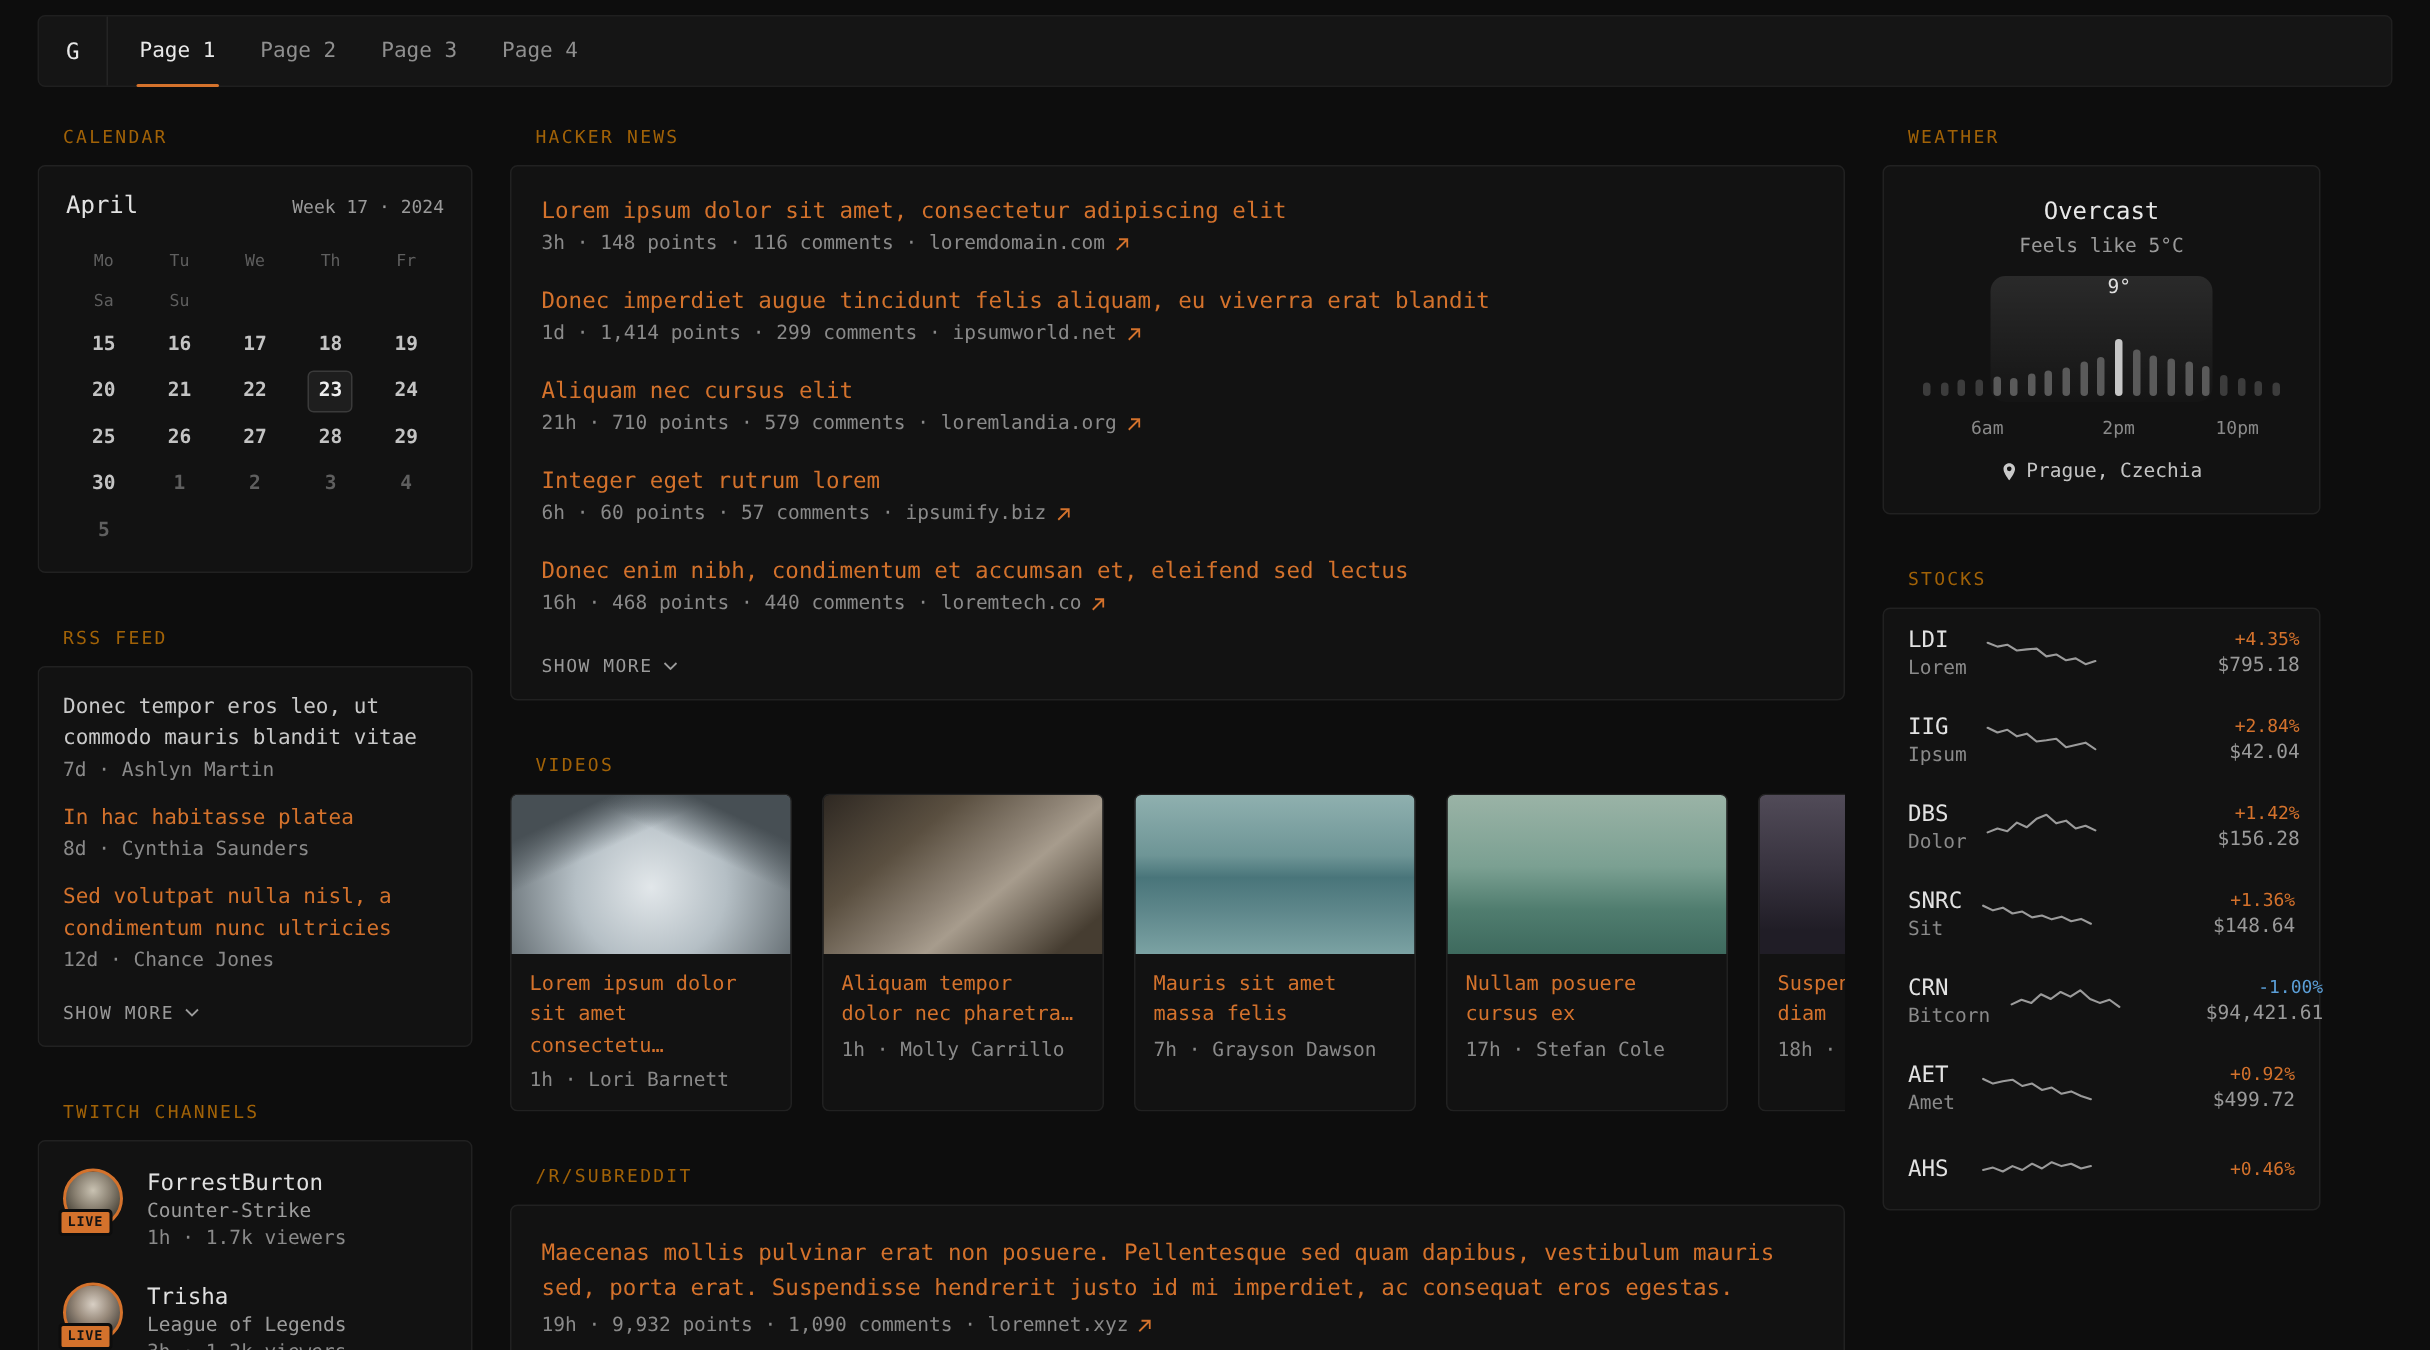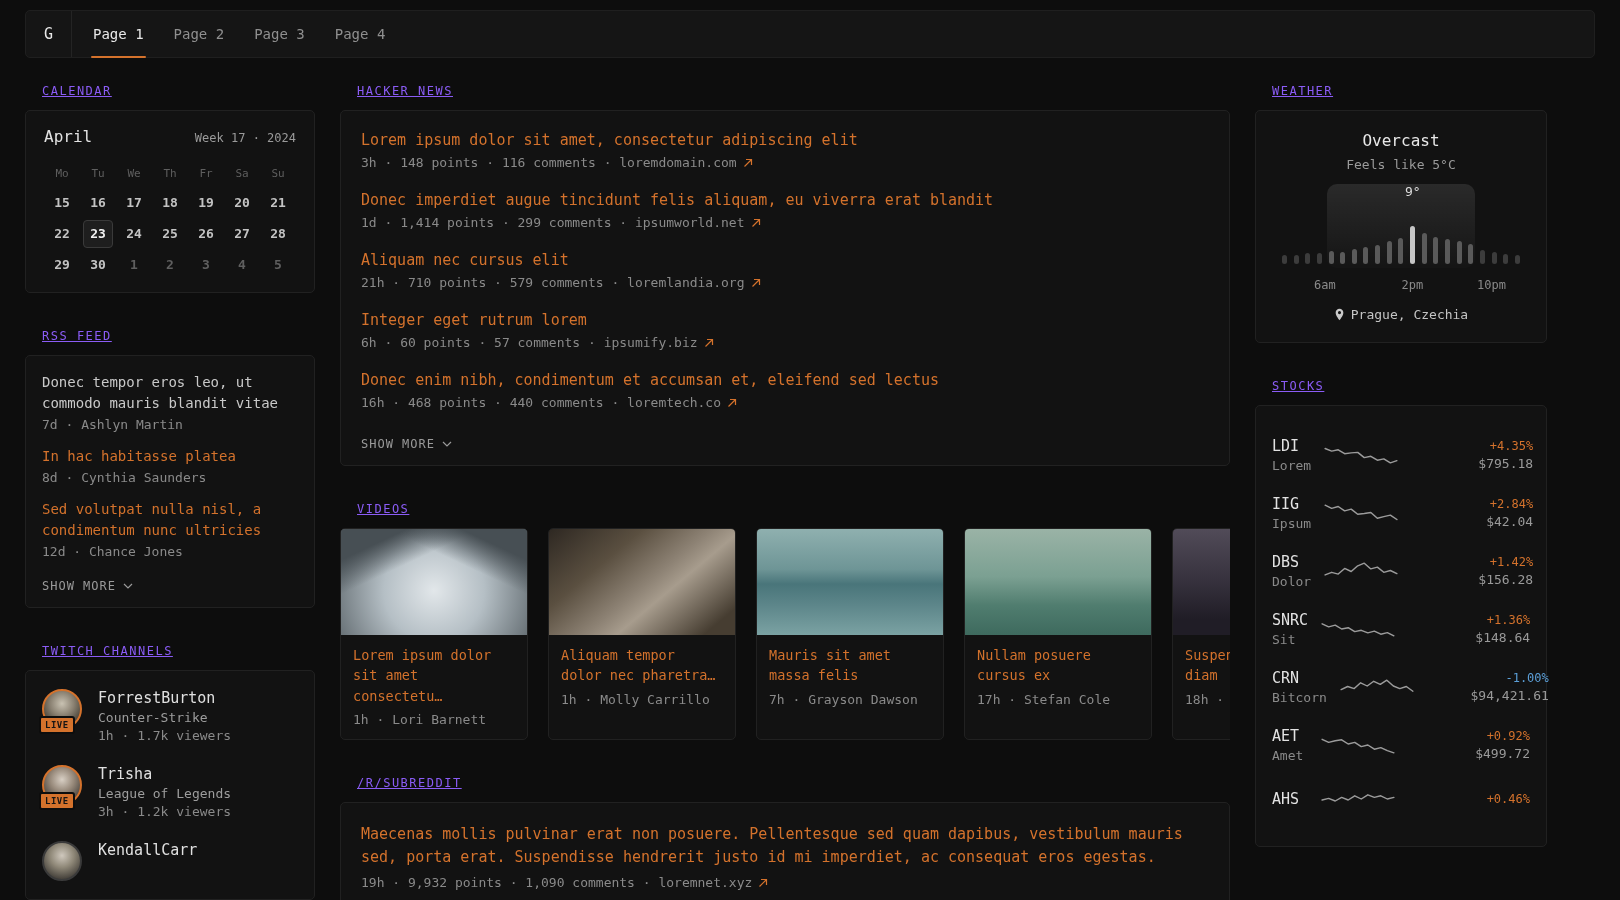--- a/index.html
+++ b/index.html
@@ -47,34 +47,34 @@
     display:grid;
     grid-template-columns:290px 890px 292px;
     column-gap:25px;
     margin:26px 0 0 25px;
     height:816px;overflow:hidden;
   }
   .col{min-width:0}
   section + section{margin-top:36px}
   .sec-title{
     font-size:12px;font-weight:normal;letter-spacing:1.5px;
-    color:#8b5cf6;margin:0 0 12px 17px;text-decoration:underline;
+    color:#a16207;margin:0 0 12px 17px;
   }
   .card{
     background:var(--card);
     border:1px solid var(--border);
     border-radius:5px;
   }
 
   
   .calendar-card{padding:16px 18px 12px}
   .cal-head{display:flex;justify-content:space-between;align-items:baseline;margin-bottom:14px}
   .cal-month{font-size:16px;color:#e2e2e2}
   .cal-week{font-size:12px;color:#9a9a9a}
-  .cal-weekdays,.cal-days{display:grid;grid-template-columns:repeat(7,1fr)}
+  .cal-weekdays,.cal-days{display:grid;grid-template-columns:repeat(5,1fr)}
   .cal-weekdays span{
     font-size:11px;color:var(--dimmer);text-align:center;padding:7px 0;
   }
   .cal-day{
     height:31px;display:flex;align-items:center;justify-content:center;
     font-size:13px;color:#c3c3c3;font-weight:bold;
   }
   .cal-day.dim{color:var(--dimmer)}
   .cal-day.selected{position:relative;color:#f0f0f0}
   .cal-day.selected::before{
@@ -167,21 +167,21 @@
   .bar.peak{background:#c6c6c6}
   .time-labels{position:relative;height:16px;margin:0 8px;font-size:12px;color:var(--dim)}
   .time-labels span{position:absolute;transform:translateX(-50%)}
   .weather-loc{
     display:flex;justify-content:center;align-items:center;gap:6px;
     margin-top:13px;font-size:13px;color:#c4c4c4;
   }
   .pin-icon{color:#c9c9c9;flex:none}
 
   
-  .stocks-card{padding:20px 0}
+  .stocks-card{padding:0 0}
   .stock-row{
     display:grid;grid-template-columns:1fr 76px 122px;gap:12px;align-items:center;
     padding:11px 16px;cursor:pointer;
   }
   .stock-sym{font-size:15px;color:#e2e2e2}
   .stock-name{font-size:13px;color:var(--dim);margin-top:3px}
   .spark{width:76px;height:30px}
   .spark polyline{fill:none;stroke:#9b9b9b;stroke-width:1.4;stroke-linejoin:round;stroke-linecap:round}
   .stock-right{text-align:right}
   .stock-change{font-size:12px;color:var(--orange)}

